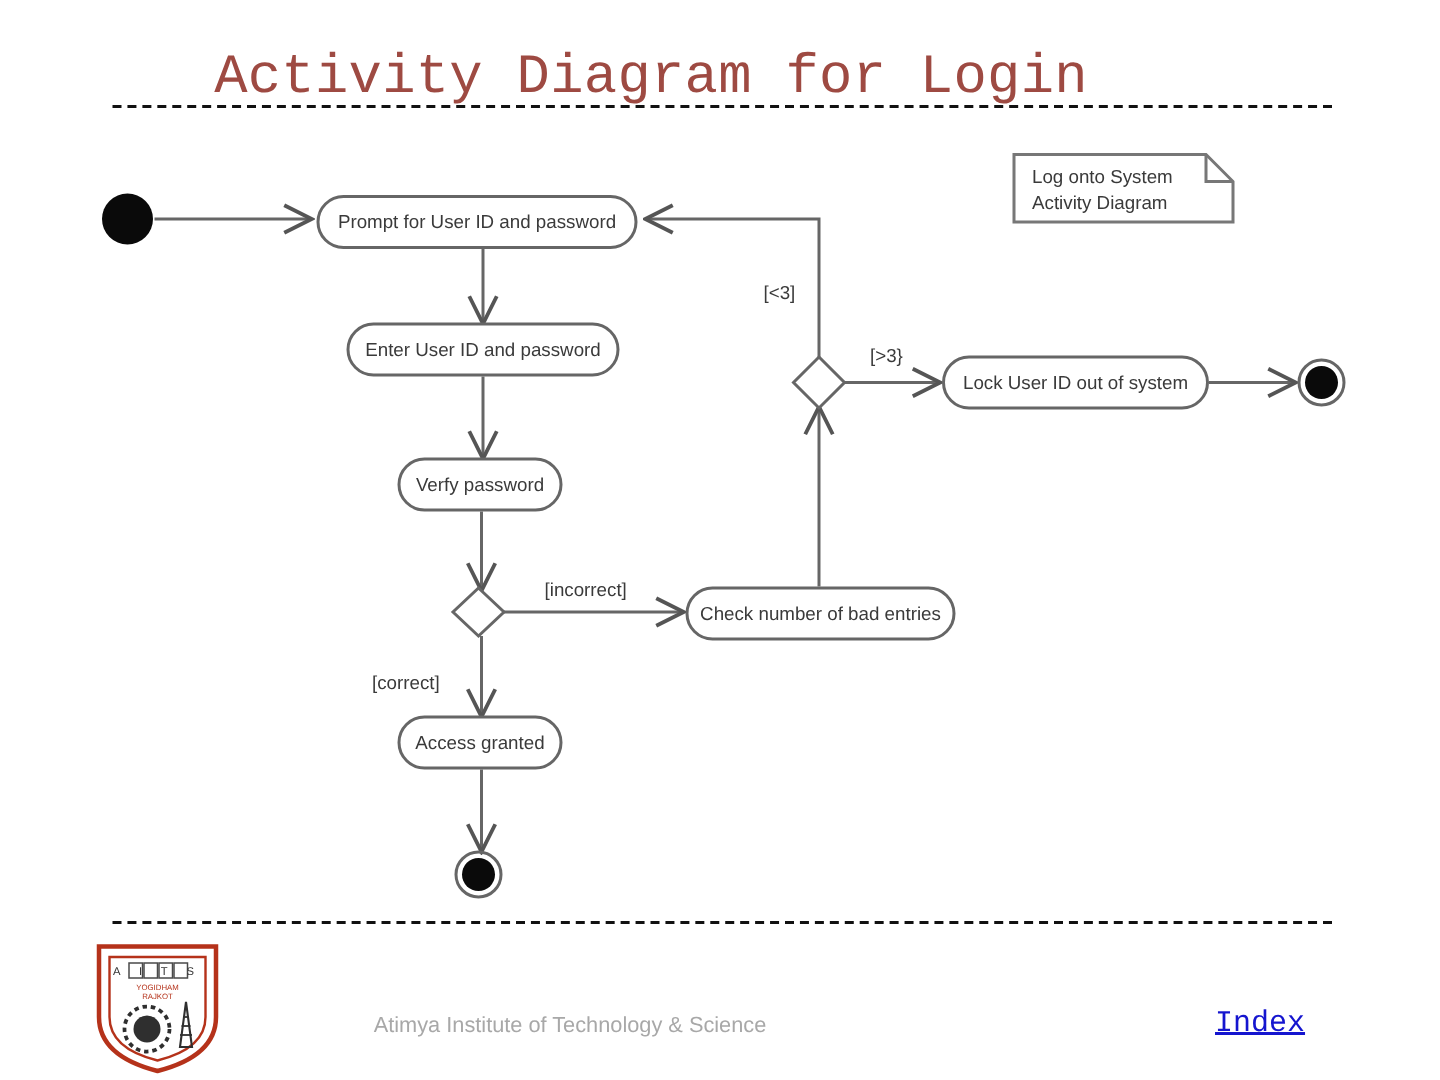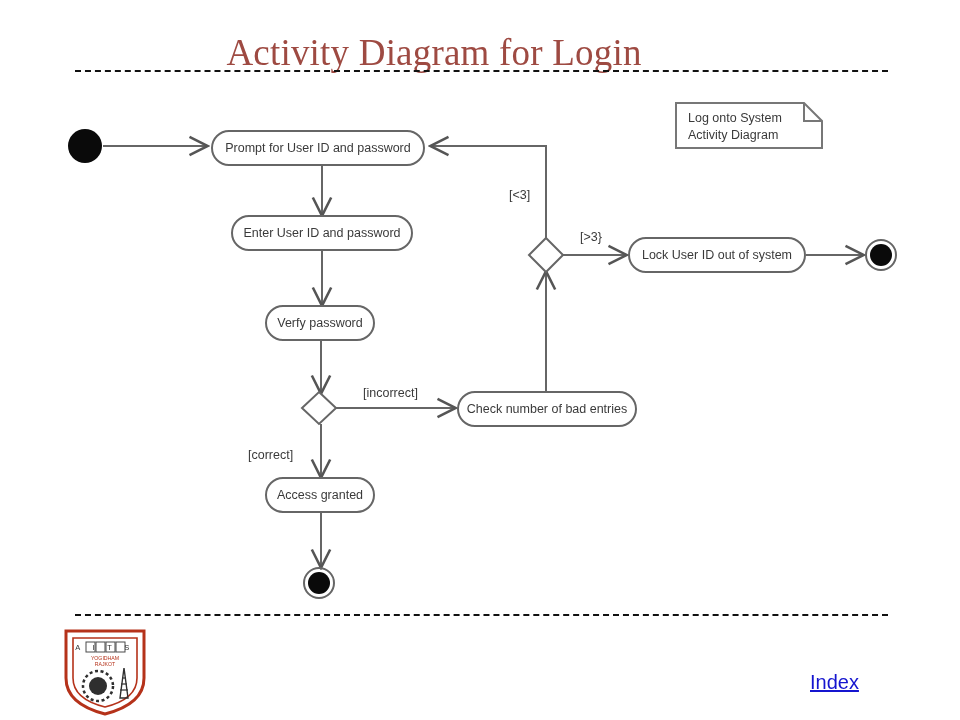--- a/index.html
+++ b/index.html
@@ -22,21 +22,21 @@
     height: 720px;
     background: #ffffff;
   }
   
   #slide-title {
     position: absolute;
     left: 0;
     top: 6px;
     width: 868px;
     text-align: center;
-    font-family: Liberation Serif, serif;
+    font-family: Liberation Mono, monospace;
     font-size: 37px;
     font-weight: normal;
     color: #9e4a42;
     letter-spacing: 0.2px;
     white-space: nowrap;
   }
   
   .divider {
     position: absolute;
     left: 75px;
@@ -67,21 +67,21 @@
     font-family: "Liberation Sans", sans-serif;
     white-space: nowrap;
   }
   #index-link {
     position: absolute;
     left: 810px;
     top: 671px;
     font-size: 20px;
     color: #1515cf;
     text-decoration: underline;
-    font-family: Liberation Sans, sans-serif;
+    font-family: Liberation Mono, monospace;
     cursor: pointer;
   }
   #logo-wrap {
     position: absolute;
     left: 58px;
     top: 628px;
     width: 94px;
     height: 88px;
   }
 </style>
@@ -187,16 +187,17 @@
         <circle cx="40" cy="58" r="15" fill="none" stroke="#2f2f2f" stroke-width="2.5" stroke-dasharray="3 2.6"></circle>
         <circle cx="40" cy="58" r="9" fill="#2f2f2f"></circle>
         <path d="M62,70 L66,40 L70,70 Z" fill="none" stroke="#2f2f2f" stroke-width="1.4"></path>
         <line x1="62" y1="62" x2="70" y2="62" stroke="#2f2f2f" stroke-width="1.2"></line>
         <line x1="63" y1="56" x2="69" y2="56" stroke="#2f2f2f" stroke-width="1.2"></line>
         <line x1="64" y1="50" x2="68" y2="50" stroke="#2f2f2f" stroke-width="1.2"></line>
       </g>
     </svg>
   </div>
 
+  <div id="footer-institute">Atimya Institute of Technology &amp; Science</div>
 
   <a id="index-link" href="#">Index</a>
 
 </div>
 
 </body></html>

